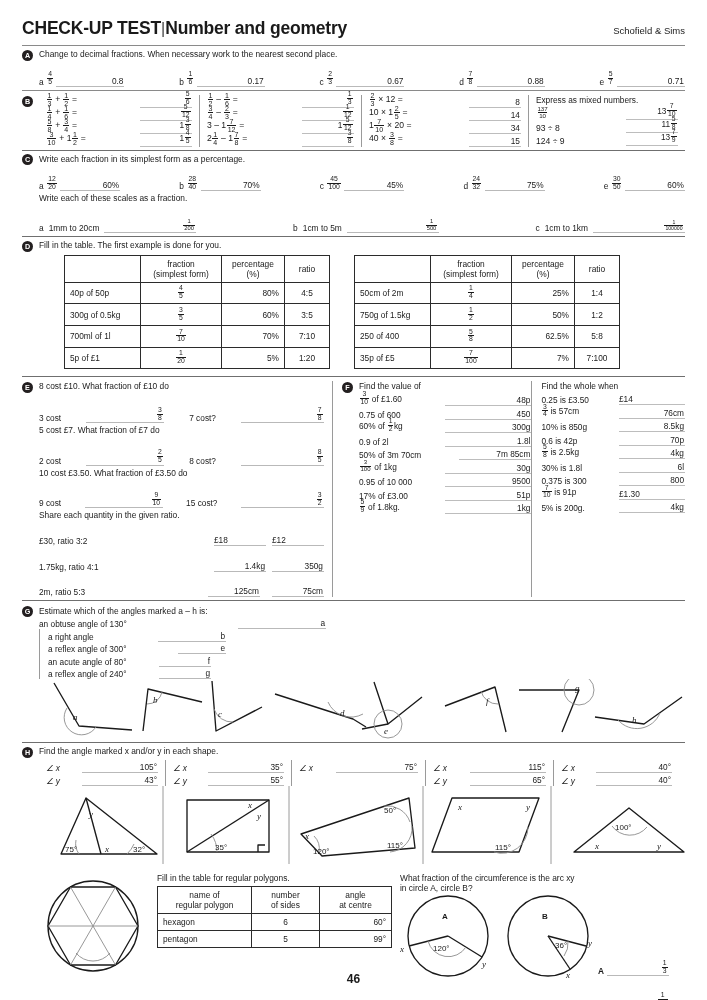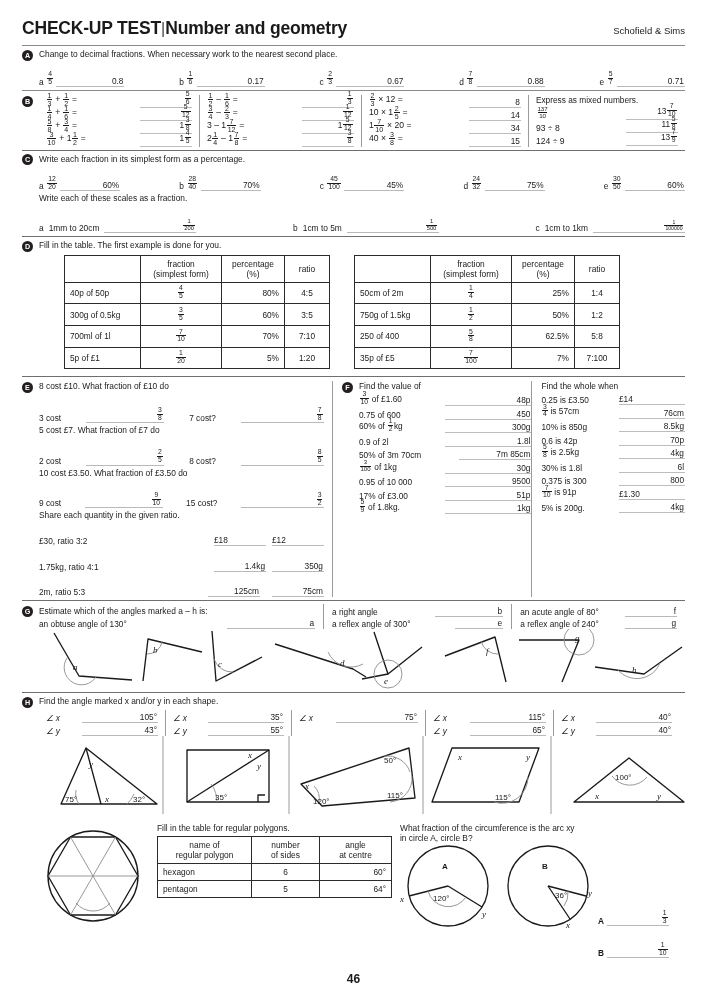--- a/index.html
+++ b/index.html
@@ -70,21 +70,21 @@
   
   .twocol { display:flex; }
   .divider { border-left:1px solid #9a9a9a; }
 
   .eline { display:flex; align-items:flex-end; justify-content:space-between; padding-top:1.5px; }
   .fline { display:flex; align-items:flex-end; justify-content:space-between; height:13.5px; }
   .flab { white-space:nowrap; }
   .fans { border-bottom:1px solid #bdbdbd; text-align:right; padding-right:1px; }
 
   
-  .gcols { display:flex; padding-left:17px; }
+  .gcols { display:flex; padding-left:17px;flex-direction:column; }
   .gcol { padding:0 8px; }
   .gcol + .gcol { border-left:1px solid #9a9a9a; }
   .gline { display:flex; align-items:flex-end; justify-content:space-between; height:12.5px; }
 
   
   .hcols { display:flex; padding-left:17px; }
   .hcol { padding:0 7px; }
   .hcol + .hcol { border-left:1px solid #9a9a9a; }
   .hline { display:flex; align-items:flex-end; justify-content:space-between; height:13px; }
   .hlab { font-style:italic; }
@@ -931,21 +931,21 @@
               </thead>
             <tbody>
               <tr>
                 <td>hexagon</td>
                 <td class="c">6</td>
                 <td class="r">60°</td>
               </tr>
               <tr>
                 <td>pentagon</td>
                 <td class="c">5</td>
-                <td class="r">64°</td>
+                <td class="r">99°</td>
               </tr>
             </tbody>
           </table>
         </div>
       </div>
 
       <div style="width:285px">
         <div class="instr">What fraction of the circumference is the arc xy</div>
         <div class="instr">in circle A, circle B?</div>
         <svg width="285" height="86" viewBox="0 0 285 86">

